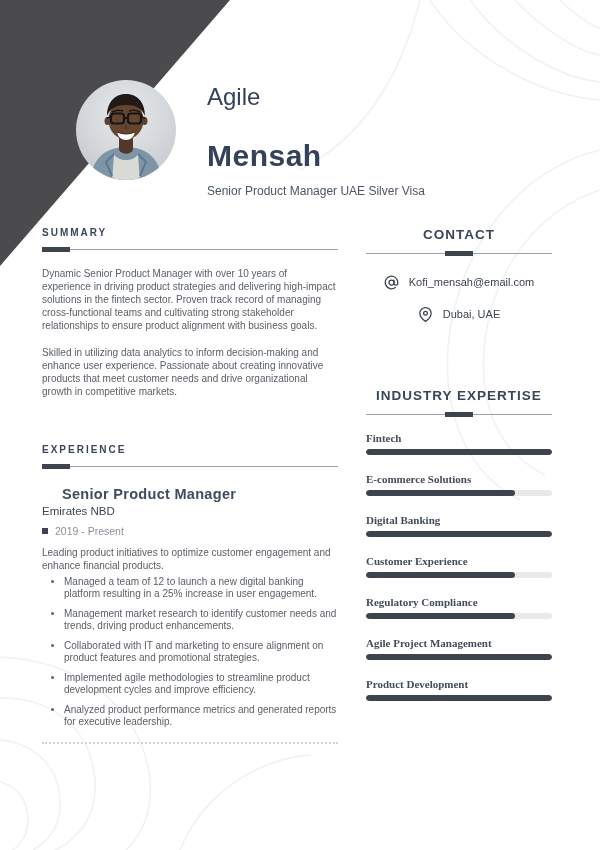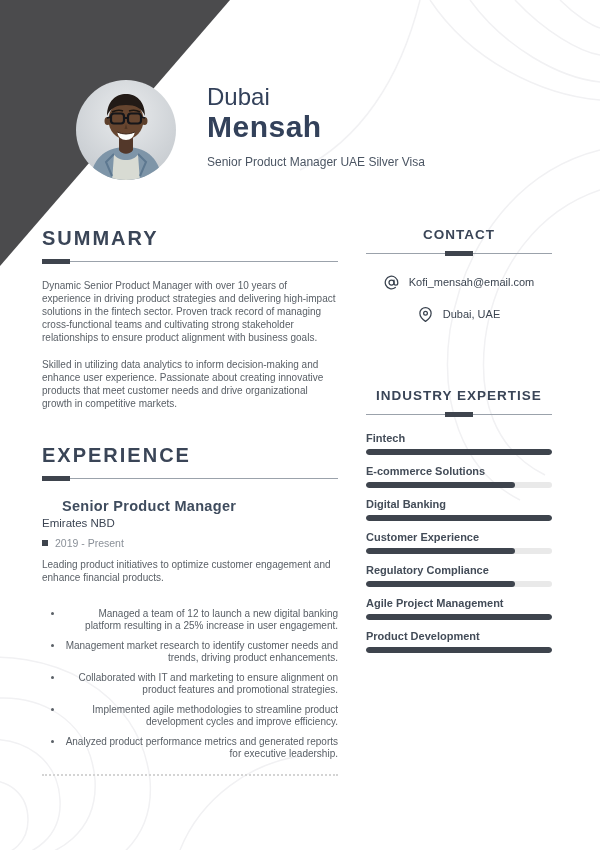--- a/index.html
+++ b/index.html
@@ -26,60 +26,60 @@
     -webkit-clip-path:polygon(0 0,100% 0,0 100%);
     clip-path:polygon(0 0,100% 0,0 100%);}
 
   
   .photo{position:absolute;left:76px;top:80px;width:100px;height:100px;border-radius:50%;overflow:hidden;}
   .photo svg{display:block;width:100%;height:100%;}
 
   
   .header-text{position:absolute;left:207px;top:84px;width:360px;}
   .first-name{font-size:24px;font-weight:400;color:#33415a;line-height:1.1;}
-  .last-name{font-size:30px;font-weight:700;color:#33415a;line-height:1.1;letter-spacing:.5px;}
+  .last-name{font-size:30px;font-weight:700;color:#33415a;line-height:1.1;letter-spacing:.5px;margin-top:29px;}
   .subtitle{margin-top:12px;font-size:12px;color:#4b5563;}
 
   
   .section{position:absolute;}
-  .sec-title{font-size:20px;font-weight:700;letter-spacing:2px;color:var(--heading);}
+  .sec-title{font-size:10px;font-weight:700;letter-spacing:2px;color:var(--heading);}
   .sec-title.center{text-align:center;letter-spacing:1px;font-size:13.5px;}
   .rule{position:relative;height:6px;margin-top:9px;}
   .rule::before{content:"";position:absolute;left:0;right:0;top:2px;height:1px;background:var(--rule-line);}
   .rule .tick{position:absolute;top:0;height:5px;width:28px;background:var(--accent-dark);}
   .rule.left .tick{left:0;}
   .rule.center .tick{left:50%;transform:translateX(-50%);}
 
   
   .summary-section{left:42px;top:227px;width:296px;}
   .summary-paras p{margin-top:14px;font-size:10px;line-height:13px;color:var(--body-text);}
 
   
   .experience-section{left:42px;top:444px;width:296px;}
   .job-role{margin-top:16px;font-size:14.5px;font-weight:700;color:#3f4c5e;letter-spacing:.3px;margin-left:20px;}
   .job-company{margin-top:3px;font-size:11.5px;font-weight:400;color:#3c4553;}
   .job-dates{margin-top:8px;display:flex;align-items:center;gap:7px;}
   .date-square{width:6px;height:6px;background:var(--accent-dark);flex:none;}
   .job-dates span{font-size:10.5px;color:var(--muted);}
   .job-desc{margin-top:9px;font-size:10px;line-height:13px;color:var(--body-text);}
-  .job-bullets{margin-top:24px;padding-left:22px;list-style:disc;text-align:right;}
+  .job-bullets{margin-top:4px;padding-left:22px;list-style:disc;}
   .job-bullets li{font-size:10px;line-height:12px;color:var(--body-text);margin-bottom:8px;}
   .dotted-divider{margin-top:14px;border-top:2px dotted #d4d4d4;height:0;}
 
   
   .contact-section{left:366px;top:227px;width:186px;}
   .contact-list{margin-top:17px;}
   .contact-row{display:flex;align-items:center;gap:10px;margin-bottom:16px;height:16px;justify-content:center;}
   .contact-row svg{flex:none;display:block;}
   .contact-row span{font-size:11px;color:var(--contact-text);}
 
   
   .expertise-section{left:366px;top:388px;width:186px;}
   .skills{margin-top:14px;}
-  .skill{margin-bottom:10px;}
+  .skill{margin-bottom:18px;font-family:Liberation Serif, serif;}
   .skill-label{font-size:11px;font-weight:600;color:#434c58;}
   .skill-track{margin-top:5px;height:6px;border-radius:3px;background:var(--track);overflow:hidden;}
   .skill-fill{height:100%;border-radius:3px;background:var(--accent-dark);}
 </style>
 </head>
 <body>
 
 <div class="page">
 
   <svg class="bg-contours" viewBox="0 0 600 850" fill="none" xmlns="http://www.w3.org/2000/svg">
@@ -132,21 +132,21 @@
       <path d="M48,38 h4" stroke="#15161a" stroke-width="2"></path>
       <path d="M35,37 L31,38 M65,37 L69,38" stroke="#15161a" stroke-width="1.6"></path>
 
       <path d="M50,44 l-1.5,5 h3 Z" fill="#4f3624"></path>
       <path d="M41,52 Q50,56 59,52 Q57,60 50,60 Q43,60 41,52 Z" fill="#fdfdfb"></path>
       <path d="M41,52 Q50,56 59,52" stroke="#3a2418" stroke-width="1" fill="none"></path>
     </svg>
   </div>
 
   <div class="header-text">
-    <div class="first-name">Dubai</div>
+    <div class="first-name">Agile</div>
     <div class="last-name">Mensah</div>
     <div class="subtitle">Senior Product Manager UAE Silver Visa</div>
   </div>
 
   <div class="section summary-section">
     <div class="sec-title">SUMMARY</div>
     <div class="rule left">
         <span class="tick"></span>
       </div>
     <div class="summary-paras">

